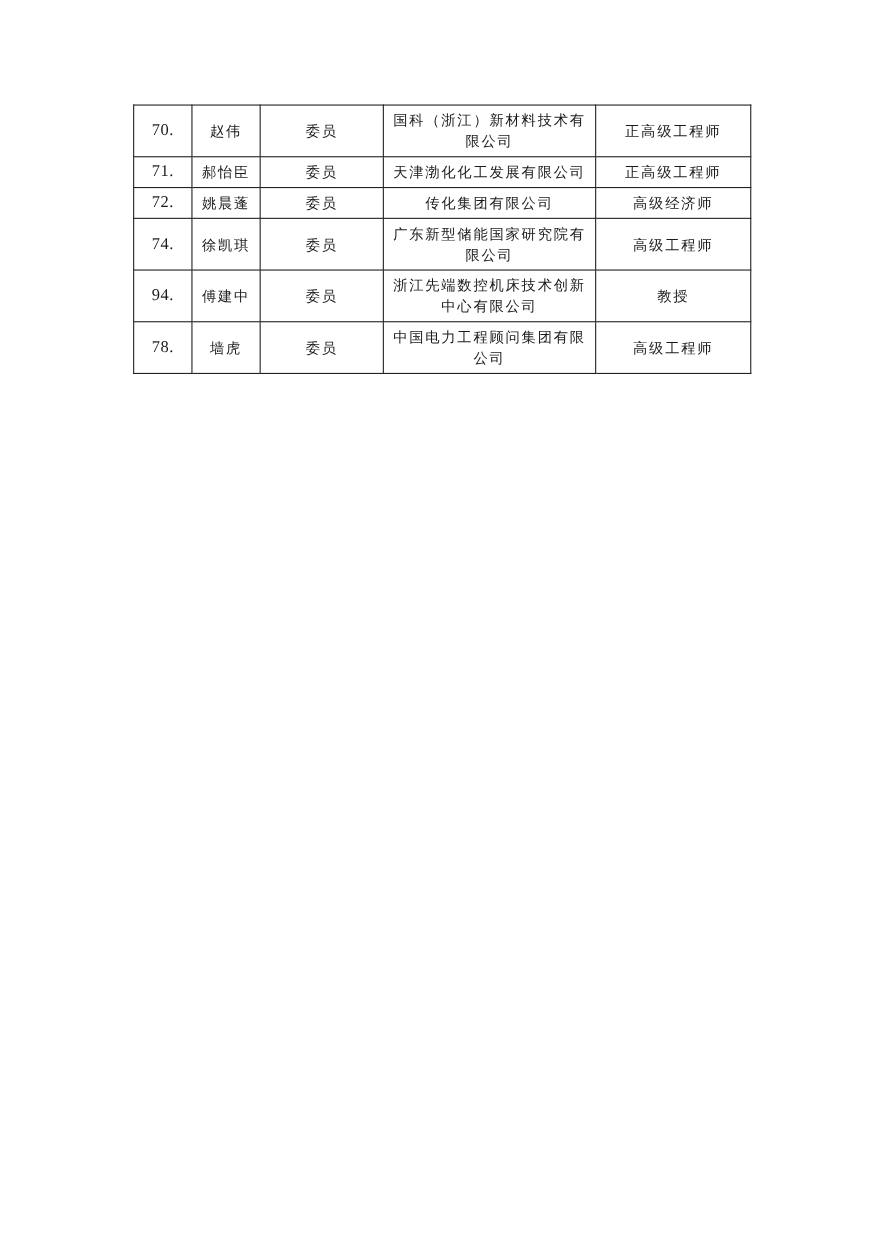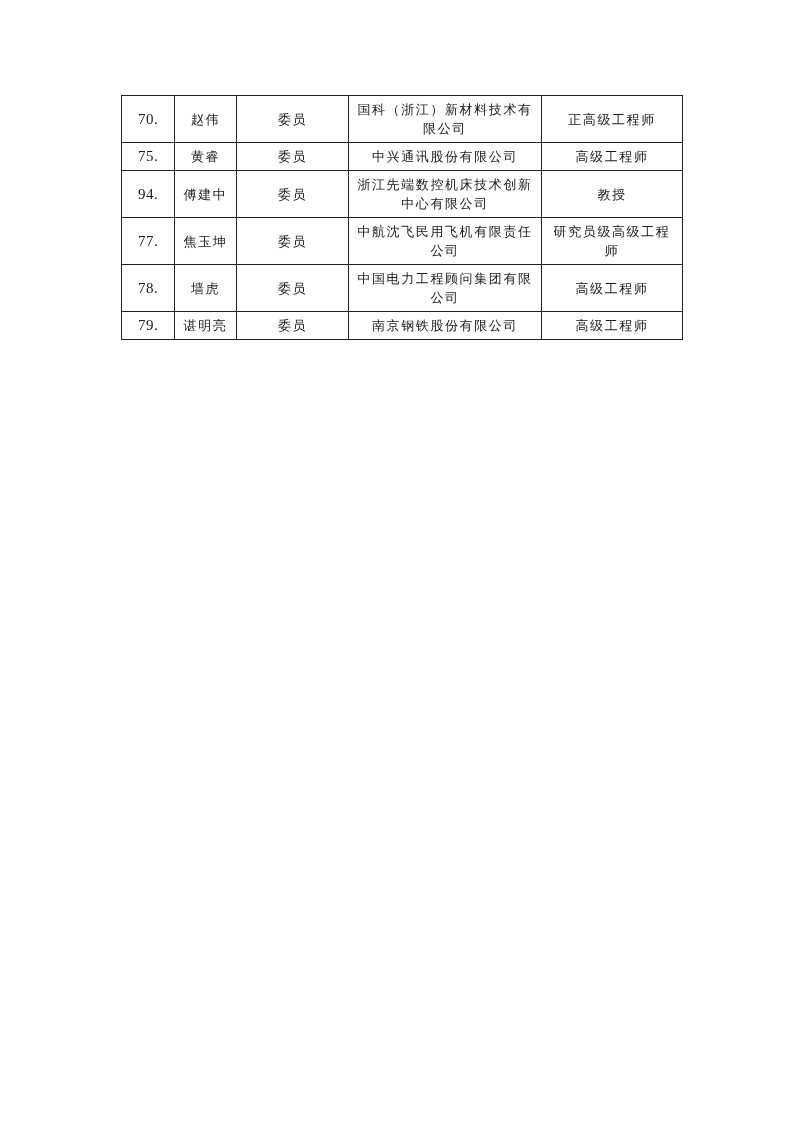--- a/index.html
+++ b/index.html
@@ -62,49 +62,49 @@
     </colgroup>
     <tbody>
         <tr>
           <td class="cell-num">70.</td>
           <td class="cell-cjk">赵伟</td>
           <td class="cell-cjk">委员</td>
           <td class="cell-cjk">国科（浙江）新材料技术有限公司</td>
           <td class="cell-cjk">正高级工程师</td>
         </tr>
         <tr>
-          <td class="cell-num">75.</td>
-          <td class="cell-cjk">黄睿</td>
+          <td class="cell-num">71.</td>
+          <td class="cell-cjk">郝怡臣</td>
           <td class="cell-cjk">委员</td>
-          <td class="cell-cjk">中兴通讯股份有限公司</td>
+          <td class="cell-cjk">天津渤化化工发展有限公司</td>
+          <td class="cell-cjk">正高级工程师</td>
+        </tr>
+        <tr>
+          <td class="cell-num">72.</td>
+          <td class="cell-cjk">姚晨蓬</td>
+          <td class="cell-cjk">委员</td>
+          <td class="cell-cjk">传化集团有限公司</td>
+          <td class="cell-cjk">高级经济师</td>
+        </tr>
+        <tr>
+          <td class="cell-num">74.</td>
+          <td class="cell-cjk">徐凯琪</td>
+          <td class="cell-cjk">委员</td>
+          <td class="cell-cjk">广东新型储能国家研究院有限公司</td>
           <td class="cell-cjk">高级工程师</td>
         </tr>
         <tr>
           <td class="cell-num">94.</td>
           <td class="cell-cjk">傅建中</td>
           <td class="cell-cjk">委员</td>
           <td class="cell-cjk">浙江先端数控机床技术创新中心有限公司</td>
           <td class="cell-cjk">教授</td>
         </tr>
         <tr>
-          <td class="cell-num">77.</td>
-          <td class="cell-cjk">焦玉坤</td>
-          <td class="cell-cjk">委员</td>
-          <td class="cell-cjk">中航沈飞民用飞机有限责任公司</td>
-          <td class="cell-cjk">研究员级高级工程师</td>
-        </tr>
-        <tr>
           <td class="cell-num">78.</td>
           <td class="cell-cjk">墙虎</td>
           <td class="cell-cjk">委员</td>
           <td class="cell-cjk">中国电力工程顾问集团有限公司</td>
-          <td class="cell-cjk">高级工程师</td>
-        </tr>
-        <tr>
-          <td class="cell-num">79.</td>
-          <td class="cell-cjk">谌明亮</td>
-          <td class="cell-cjk">委员</td>
-          <td class="cell-cjk">南京钢铁股份有限公司</td>
           <td class="cell-cjk">高级工程师</td>
         </tr>
       </tbody>
   </table>
 </div>
 
 </body></html>

